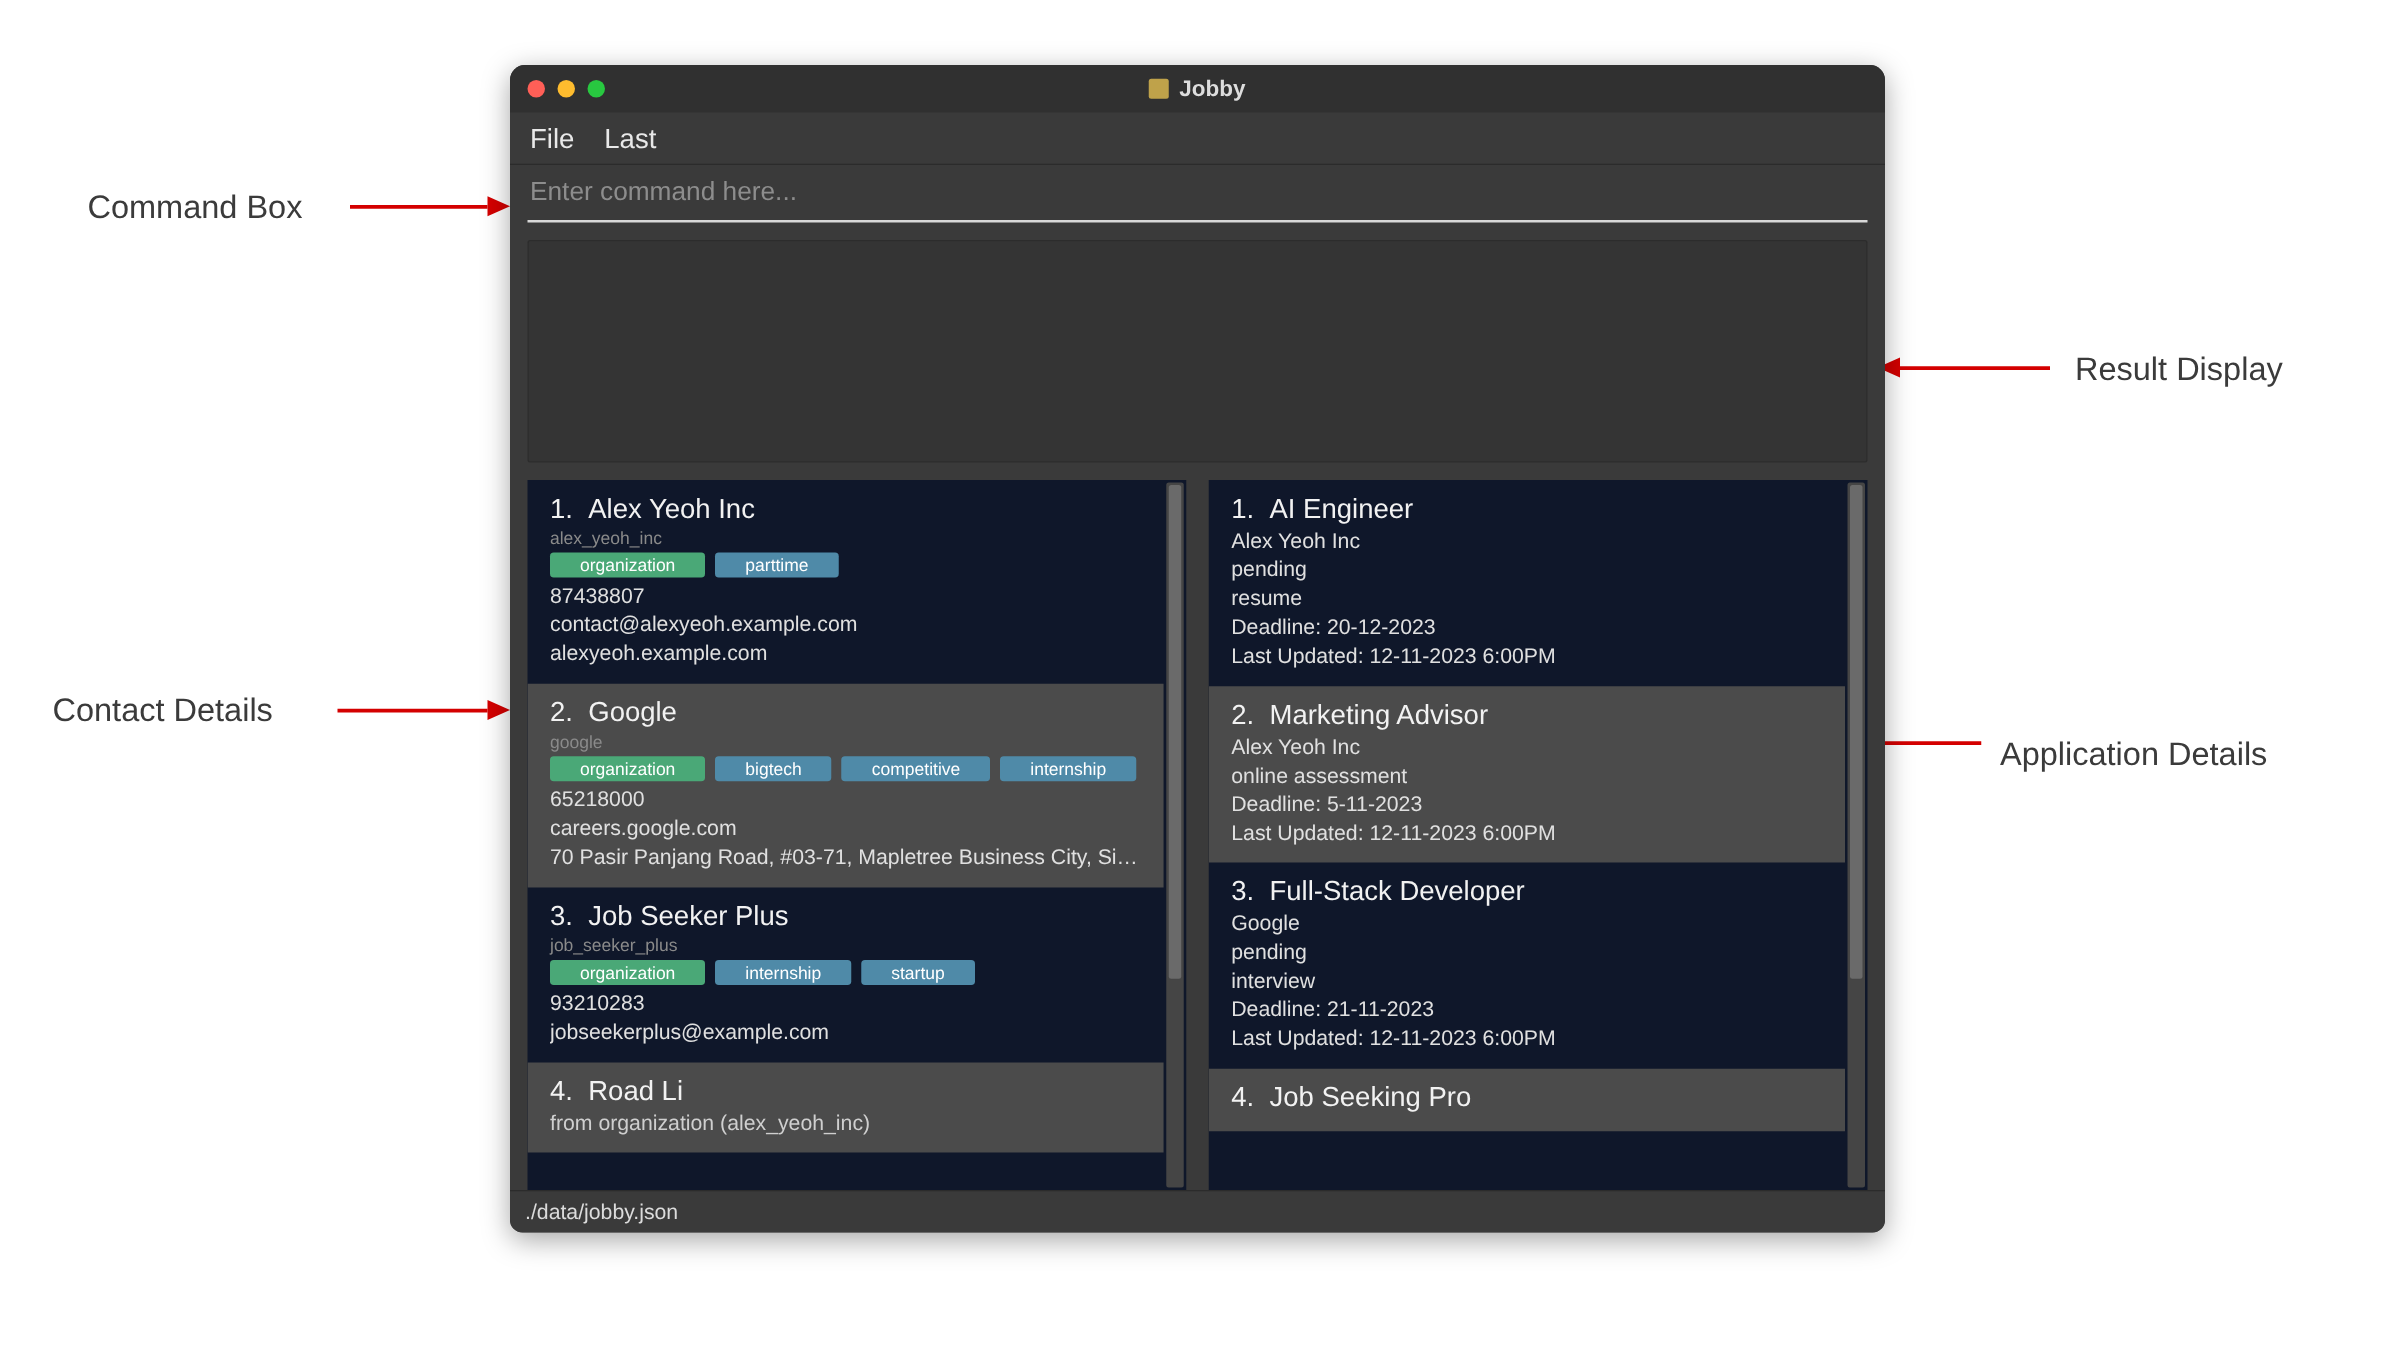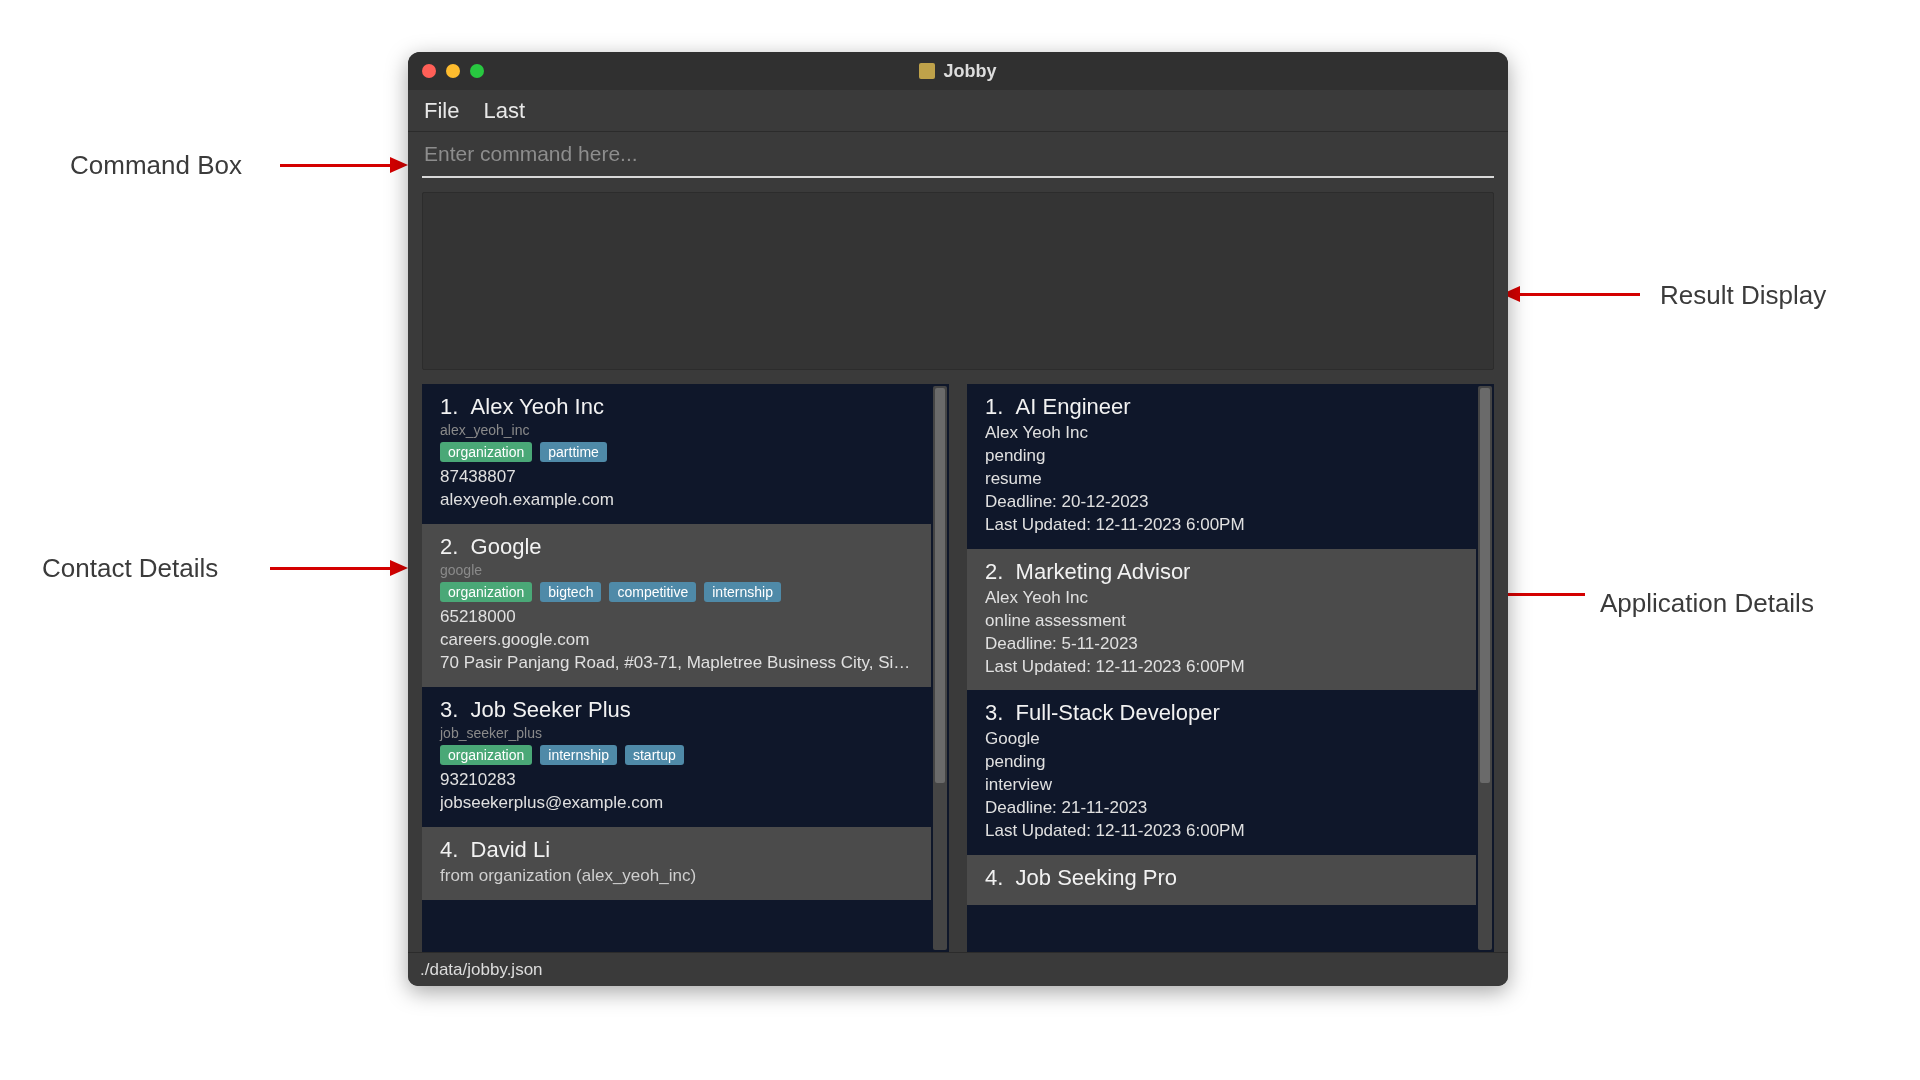--- a/index.html
+++ b/index.html
@@ -186,21 +186,21 @@
   }
   .card .subid {
     font-size: 14px;
     color: #8a8a8a;
     margin-bottom: 4px;
   }
   .tags { display: flex; gap: 8px; margin-bottom: 4px; flex-wrap: wrap; }
   .tag {
     font-size: 14px;
     color: #fff;
-    padding: 2px 8px;
+    padding: 2px 24px;
     border-radius: 3px;
     background: #4f8aa8;
   }
   .tag.org { background: #4aa877; }
   .line {
     font-size: 17px;
     color: #e0e0e0;
     line-height: 1.35;
     white-space: nowrap;
     overflow: hidden;
@@ -276,20 +276,21 @@
     <div class="list-panel">
       <div class="list-body">
         <div class="card">
           <div class="headline"><span>1.</span>&nbsp;&nbsp;<span>Alex Yeoh Inc</span></div>
           <div class="subid">alex_yeoh_inc</div>
           <div class="tags">
             <span class="tag org">organization</span>
             <span class="tag">parttime</span>
           </div>
           <div class="line">87438807</div>
+          <div class="line">contact@alexyeoh.example.com</div>
           <div class="line">alexyeoh.example.com</div>
         </div>
 
         <div class="card alt">
           <div class="headline"><span>2.</span>&nbsp;&nbsp;<span>Google</span></div>
           <div class="subid">google</div>
           <div class="tags">
             <span class="tag org">organization</span>
             <span class="tag">bigtech</span>
             <span class="tag">competitive</span>
@@ -306,21 +307,21 @@
           <div class="tags">
             <span class="tag org">organization</span>
             <span class="tag">internship</span>
             <span class="tag">startup</span>
           </div>
           <div class="line">93210283</div>
           <div class="line">jobseekerplus@example.com</div>
         </div>
 
         <div class="card alt">
-          <div class="headline"><span>4.</span>&nbsp;&nbsp;<span>David Li</span></div>
+          <div class="headline"><span>4.</span>&nbsp;&nbsp;<span>Road Li</span></div>
           <div class="line dim">from organization (alex_yeoh_inc)</div>
         </div>
       </div>
       <div class="fake-scrollbar">
           <div class="fake-thumb"></div>
         </div>
     </div>
 
     <div class="list-panel">
       <div class="list-body">

